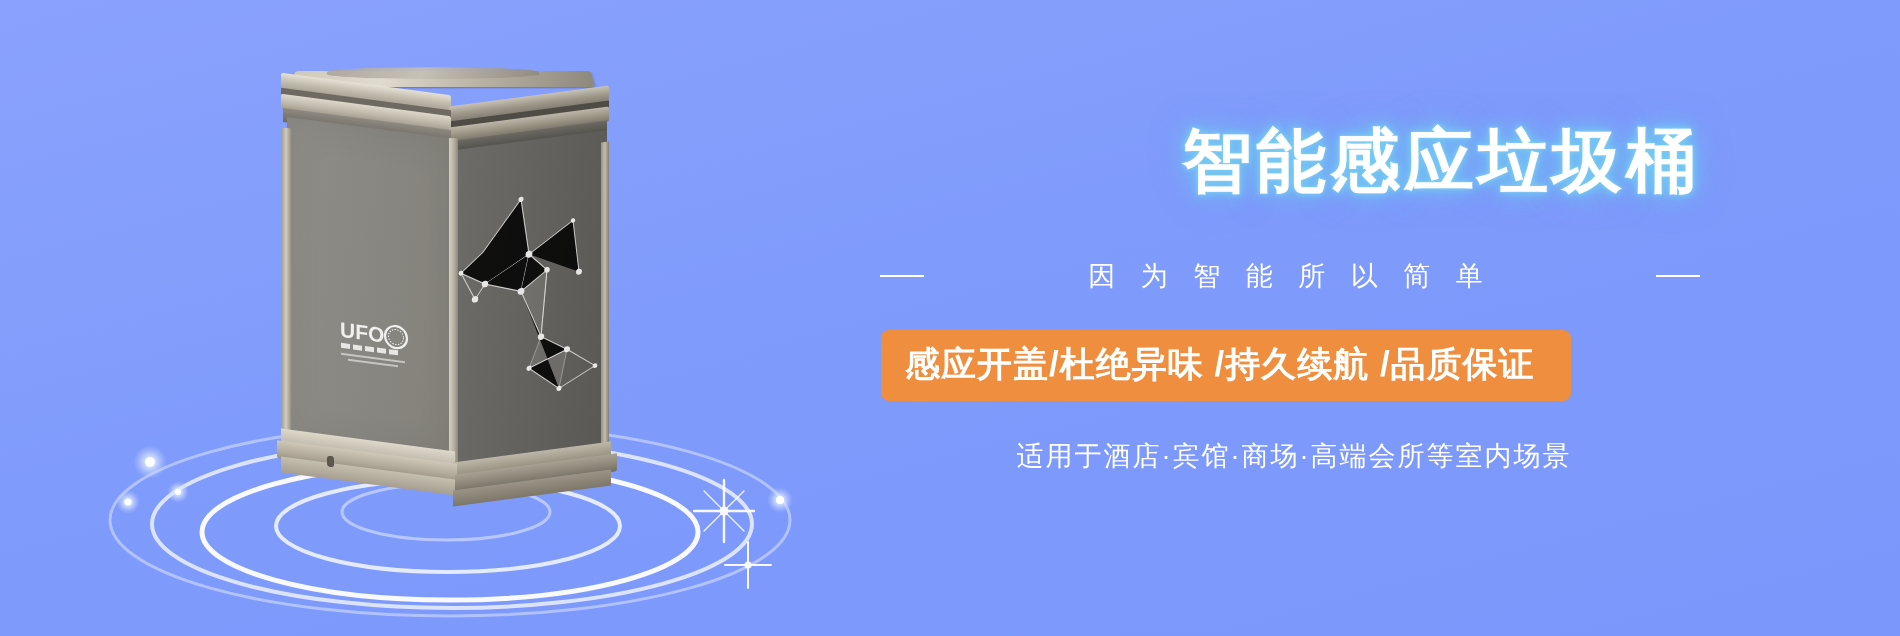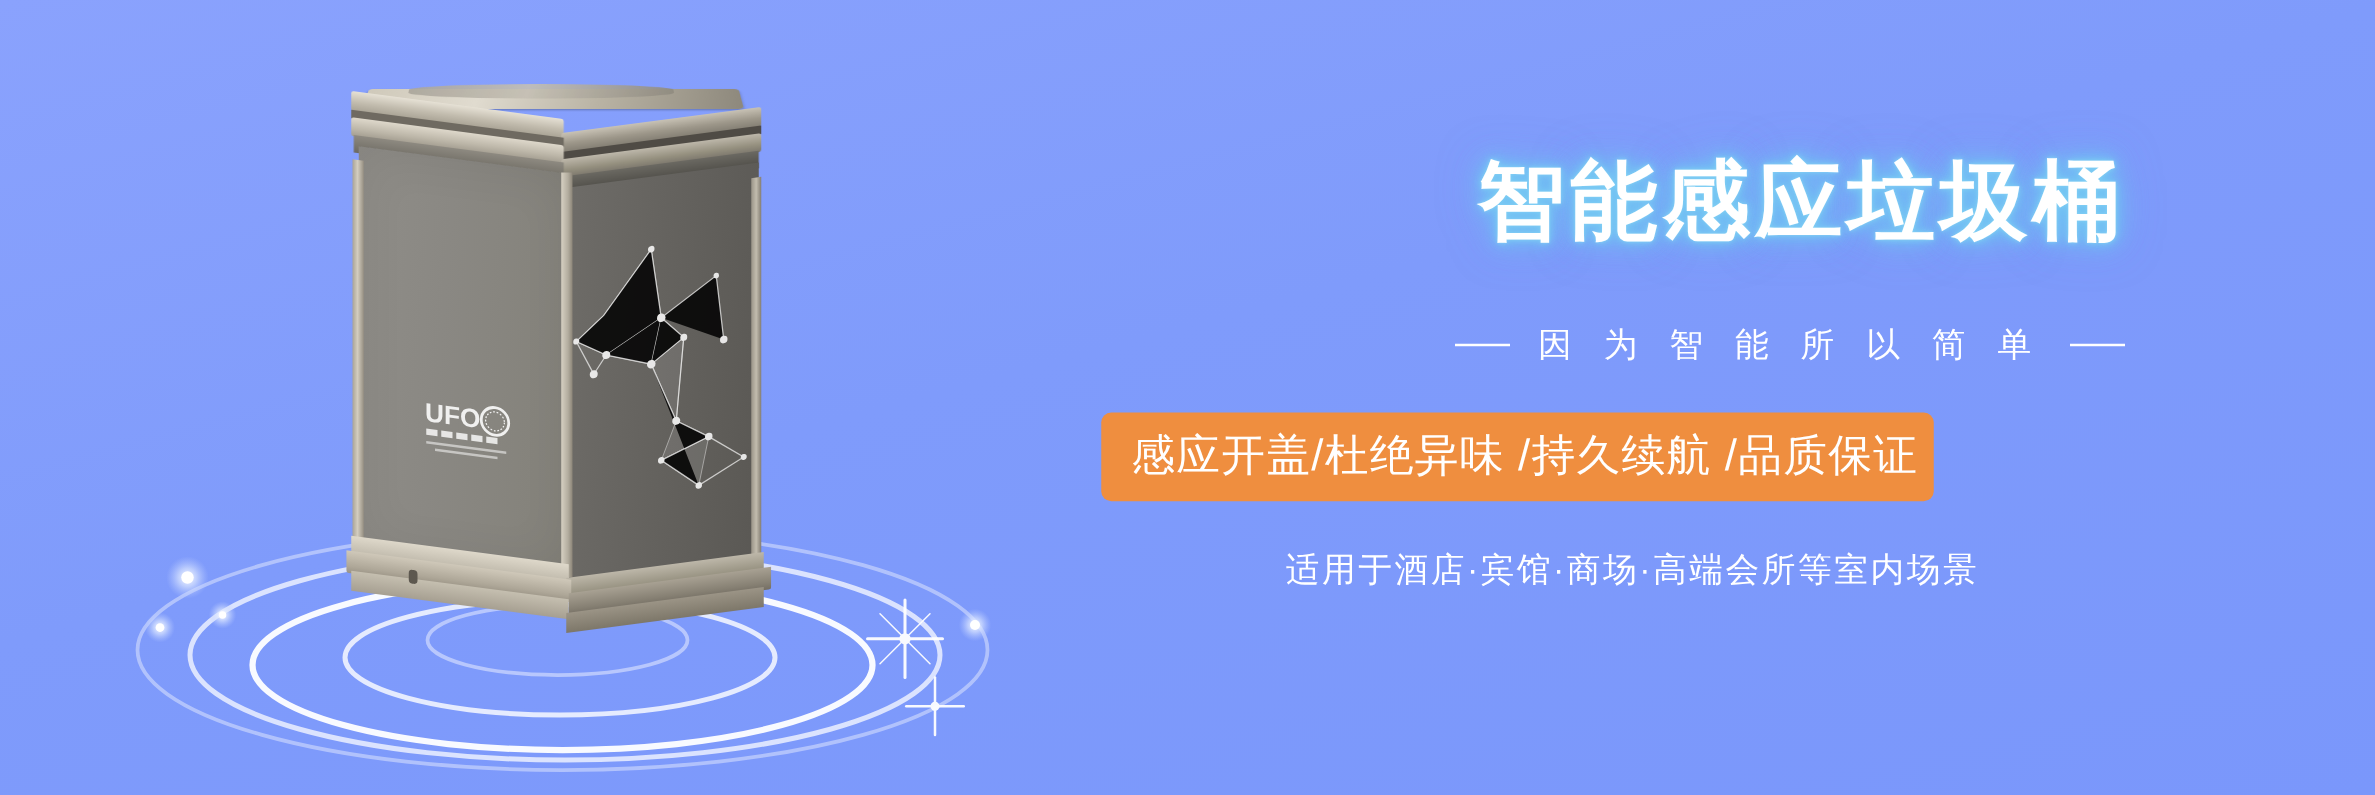--- a/index.html
+++ b/index.html
@@ -258,49 +258,49 @@
       0 0 12px #6ec6f2,
       0 0 22px rgba(110,198,242,.85),
       0 0 34px rgba(110,198,242,.5);
   }
   .subline {
     position: absolute;
     left: 0; top: 258px;
     width: 820px;
     display: flex;
     align-items: center;
-    justify-content: flex-end;
+    justify-content: space-between;
     gap: 22px;
     color: #ffffff;
     font-size: 27px;
     letter-spacing: 9px;
   }
   .rule {
     display: inline-block;
     width: 44px;
     height: 2px;
     background: #ffffff;
     flex: 0 0 auto;
   }
   .features {
     position: absolute;
     left: 1px; top: 330px;
-    padding: 11px 12px 13px 24px;
+    padding: 11px 36px 13px 24px;
     background: #ef8e3f;
     border-radius: 8px;
     color: #ffffff;
     font-size: 35px;
-    font-weight: normal;
+    font-weight: bold;
     letter-spacing: 1px;
     white-space: nowrap;
     box-sizing: border-box;
   }
   .scenes {
     position: absolute;
-    left: 16px; top: 438px;
+    left: 4px; top: 438px;
     width: 820px;
     text-align: center;
     color: #ffffff;
     font-size: 27px;
     letter-spacing: 2px;
   }
 </style>
 </head>
 <body>
 

